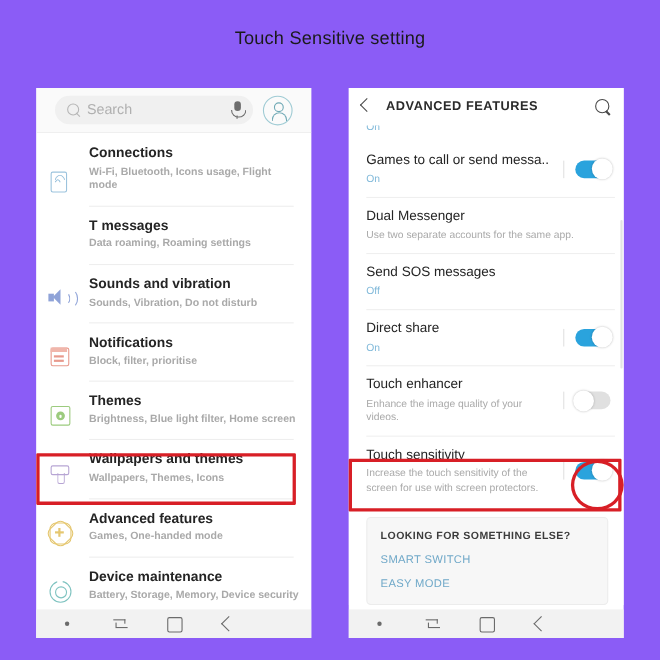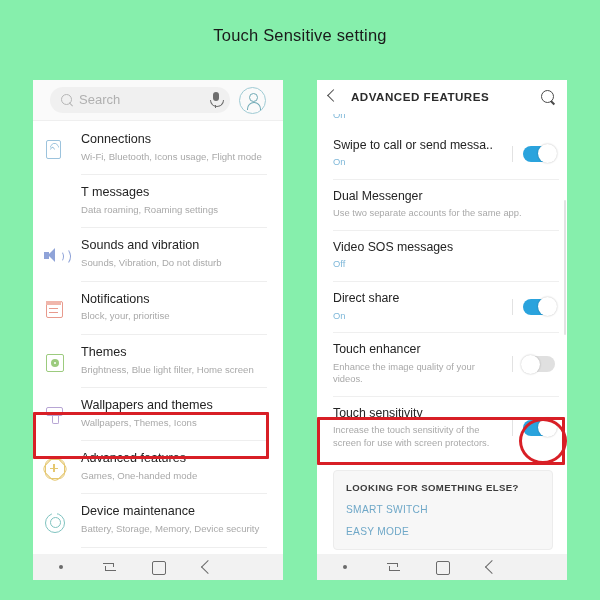--- a/index.html
+++ b/index.html
@@ -3,21 +3,21 @@
 <meta charset="utf-8">
 <style>
   html,body{margin:0;padding:0;}
   body{
     width:600px;height:600px;
     background:#ffffff;
     font-family:"Liberation Sans", sans-serif;
     -webkit-font-smoothing:antialiased;
     overflow:hidden;
   }
-  .page{position:relative;width:600px;height:600px;background:#86efac;}
+  .page{position:relative;width:600px;height:600px;background:#8b5cf6;}
 
   
   .caption{
     position:absolute;left:0;top:26px;width:600px;
     text-align:center;font-size:16.5px;color:#1a1a1a;letter-spacing:.2px;
   }
 
   
   .phone{
     position:absolute;top:80px;width:250px;height:500px;
@@ -68,22 +68,22 @@
   }
   .avatar .body{
     position:absolute;left:50%;top:13.5px;margin-left:-6px;
     width:12px;height:7px;border:1.3px solid #6fa9b5;border-bottom:none;
     border-radius:7px 7px 0 0;
   }
 
   
   .list{position:relative;background:#fff;}
   .row{
-    position:relative;display:flex;align-items:center;
-    padding:11px 10px 11px 10px;min-height:34px;box-sizing:border-box;
+    position:relative;display:flex;align-items:flex-end;
+    padding:11px 10px 11px 10px;min-height:34px;box-sizing:border-box;font-weight:bold;
   }
   .row + .row .txt:before{
     content:"";position:absolute;left:0;right:6px;top:-11px;height:1px;background:#eeeeee;
   }
   .icon-col{width:38px;flex:0 0 38px;padding-top:3px;}
   .txt{position:relative;flex:1;}
   .r-title{font-size:12.6px;color:#242424;line-height:1.25;}
   .r-sub{font-size:9.6px;color:#a9a9a9;margin-top:3px;line-height:1.3;}
 
   
@@ -344,21 +344,21 @@
         <div class="icon-col">
           <div class="ic ic-notif">
             <span class="box"></span>
               <span class="bar"></span>
               <span class="l1"></span>
               <span class="l2"></span>
           </div>
         </div>
         <div class="txt">
           <div class="r-title">Notifications</div>
-          <div class="r-sub">Block, your, prioritise</div>
+          <div class="r-sub">Block, filter, prioritise</div>
         </div>
       </div>
 
       <div class="row">
         <div class="icon-col">
           <div class="ic ic-display">
             <span class="frame"></span>
               <span class="gear"></span>
           </div>
         </div>
@@ -449,41 +449,41 @@
     </div>
 
     <div class="r-list">
 
       <div class="partial-row">
         <span class="frag">On</span>
       </div>
 
       <div class="r-row">
         <div class="r-left">
-          <div class="rr-title">Swipe to call or send messa..</div>
+          <div class="rr-title">Games to call or send messa..</div>
           <div class="rr-sub on">On</div>
         </div>
         <div class="tg-wrap">
           <span class="tg-div"></span>
           <span class="toggle on">
               <span class="knob"></span>
             </span>
         </div>
       </div>
 
       <div class="r-row">
         <div class="r-left">
           <div class="rr-title">Dual Messenger</div>
           <div class="rr-sub">Use two separate accounts for the same app.</div>
         </div>
       </div>
 
       <div class="r-row">
         <div class="r-left">
-          <div class="rr-title">Video SOS messages</div>
+          <div class="rr-title">Send SOS messages</div>
           <div class="rr-sub on">Off</div>
         </div>
       </div>
 
       <div class="r-row">
         <div class="r-left">
           <div class="rr-title">Direct share</div>
           <div class="rr-sub on">On</div>
         </div>
         <div class="tg-wrap">

